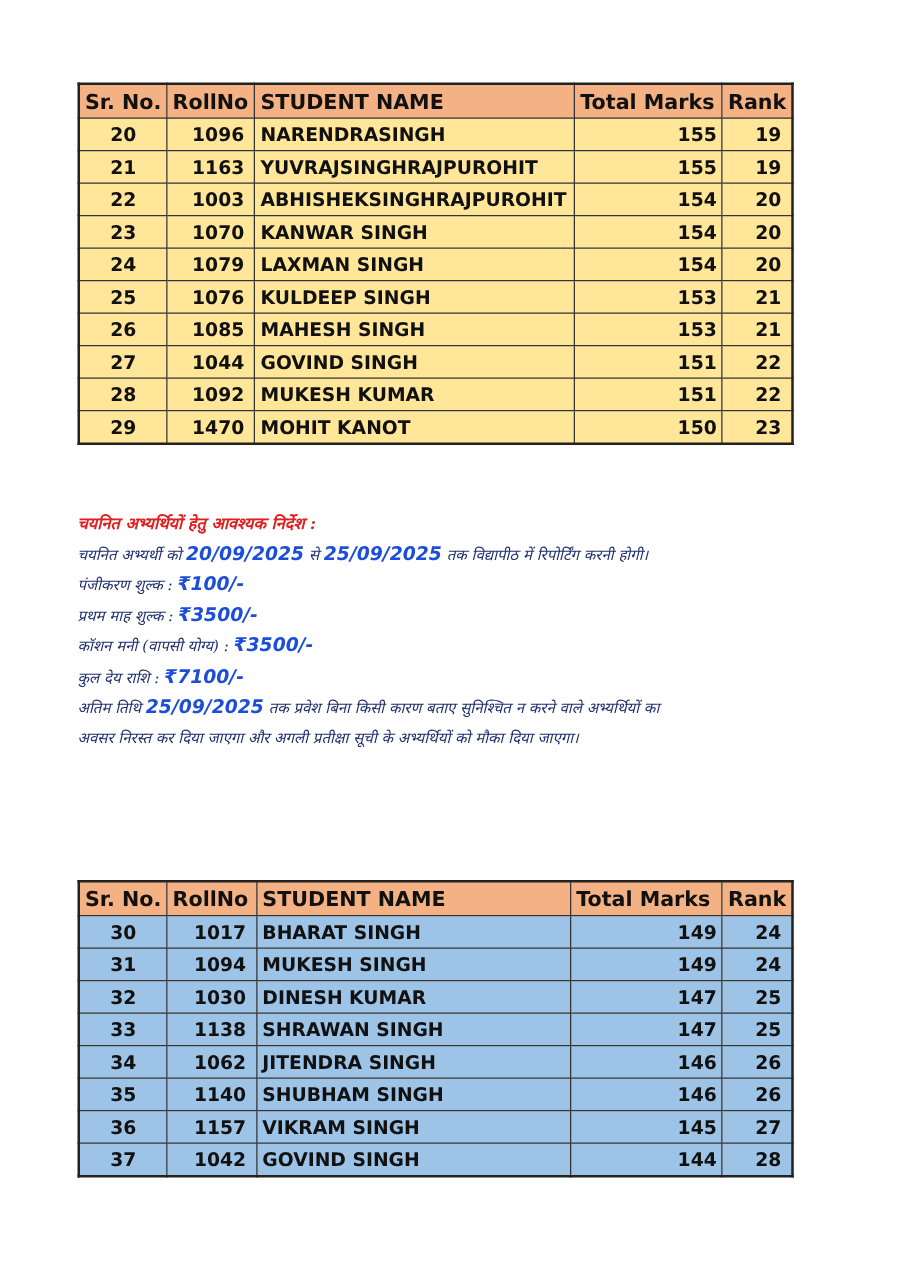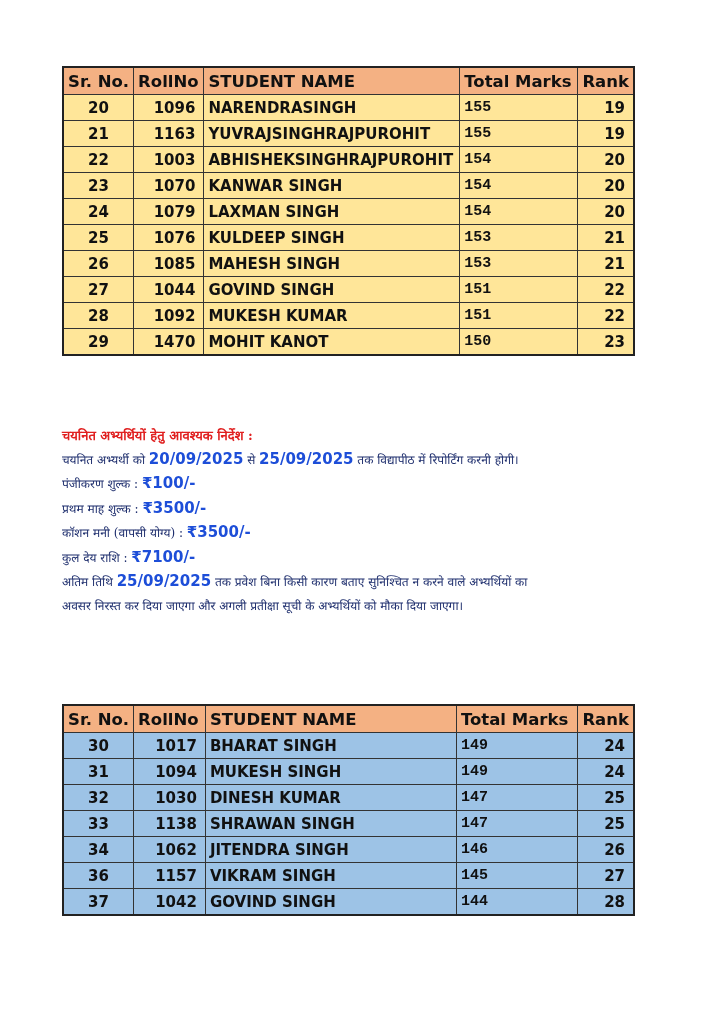--- a/index.html
+++ b/index.html
@@ -2,27 +2,27 @@
 <html><head>
 <meta charset="utf-8">
 <style>
   html, body { margin:0; padding:0; background:#ffffff; }
   body { width:724px; height:1024px; position:relative; overflow:hidden; font-family:"Liberation Sans", sans-serif; }
   table.result { position:absolute; left:62px; border-collapse:collapse; width:573px; font-family:"DejaVu Sans", sans-serif; font-weight:bold; color:#111; border:2px solid #222; }
   table.result th, table.result td { border:1px solid #333; padding:0 4px; height:25px; font-size:15px; white-space:nowrap; }
   table.result th { background:#f4b183; font-size:16.5px; height:26px; text-align:left; }
   table.result th.c, table.result td.c { text-align:center; }
   table.result td.r { text-align:right; padding-right:8px; }
-  table.result td.m { text-align:left;font-family:Liberation Mono, monospace; }
+  table.result td.m { text-align:right; }
   #t1 { top:66px; }
   #t1 td { background:#ffe699; }
   #t2 { top:704px; }
   #t2 td { background:#9dc3e6; }
   col.sr { width:63px; } col.roll { width:72px; } col.name { width:260px; } col.marks { width:122px; } col.rank { width:55px; }
-  .notice { position:absolute; left:62px; top:424px; width:620px; font-family:"DejaVu Serif", serif; color:#1f2f6e; font-size:12px; line-height:23.5px; }
+  .notice { position:absolute; left:62px; top:408px; width:620px; font-family:"DejaVu Serif", serif; color:#1f2f6e; font-size:12px; line-height:23.5px;font-style:italic; }
   .notice .heading { color:#e02020; font-weight:bold; font-size:13px; }
   .notice b { font-family:"DejaVu Sans", sans-serif; font-size:15px; color:#1d4ed8; }
   .notice .line { white-space:nowrap; }
 </style>
 </head>
 <body>
 
 <table class="result" id="t1">
   <colgroup>
       <col class="sr">
@@ -172,20 +172,27 @@
         <td class="r">25</td>
       </tr>
       <tr>
         <td class="c">34</td>
         <td class="r">1062</td>
         <td>JITENDRA SINGH</td>
         <td class="m">146</td>
         <td class="r">26</td>
       </tr>
       <tr>
+        <td class="c">35</td>
+        <td class="r">1140</td>
+        <td>SHUBHAM SINGH</td>
+        <td class="m">146</td>
+        <td class="r">26</td>
+      </tr>
+      <tr>
         <td class="c">36</td>
         <td class="r">1157</td>
         <td>VIKRAM SINGH</td>
         <td class="m">145</td>
         <td class="r">27</td>
       </tr>
       <tr>
         <td class="c">37</td>
         <td class="r">1042</td>
         <td>GOVIND SINGH</td>

